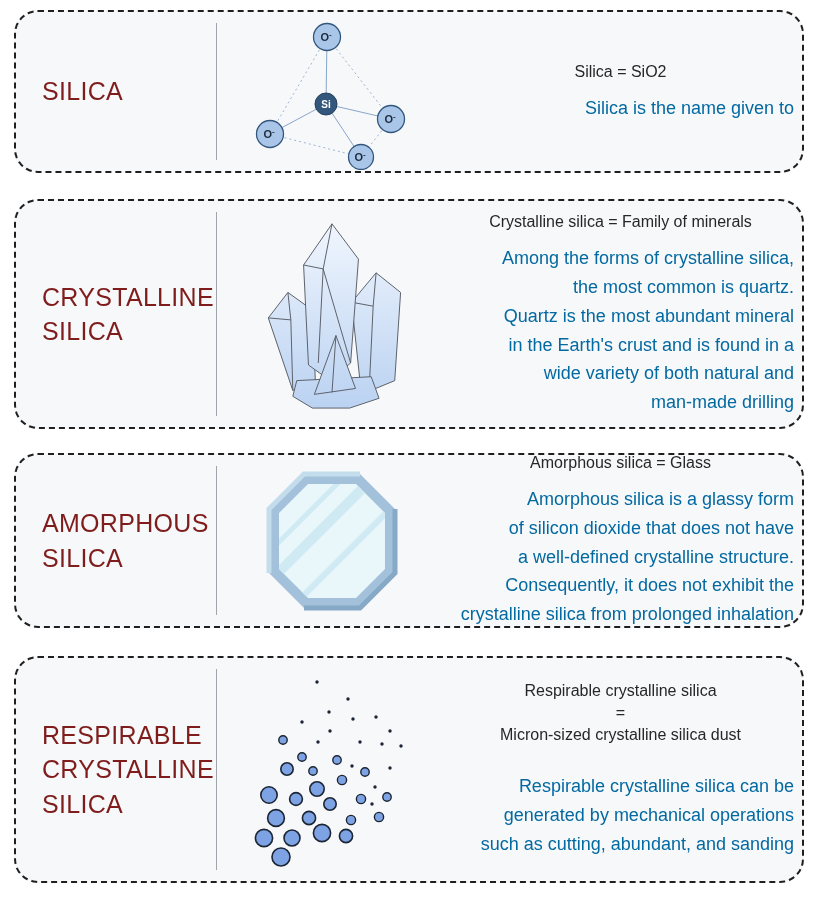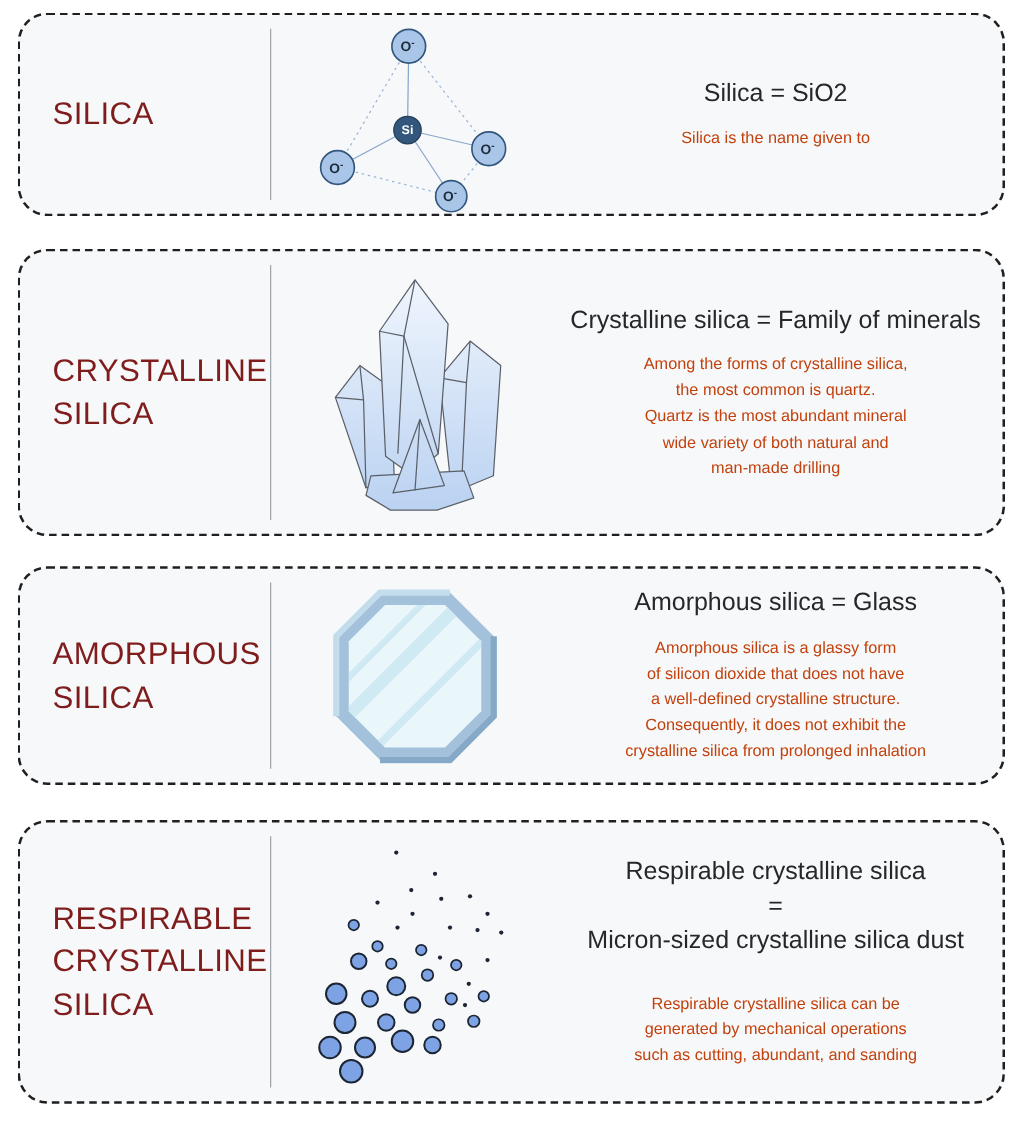--- a/index.html
+++ b/index.html
@@ -17,23 +17,23 @@
   .panel-4 { top:656px; height:227px; }
 
   .label {
     width:200px; box-sizing:border-box; padding-left:26px; flex:none;
     font-size:25px; font-weight:400; color:#7f1d1d; line-height:1.38;
     letter-spacing:0.3px;
   }
   .divider { flex:none; width:1px; align-self:stretch; margin:11px 0; background:#a0a4ab; }
   .art { flex:none; width:230px; display:flex; justify-content:center; align-items:center; }
   .textcol { flex:1; text-align:center; padding:0 8px 0 0; }
-  .heading { font-size:20px; color:#27272b; line-height:1.38; margin-bottom:11px; }
+  .heading { font-size:16px; color:#27272b; line-height:1.38; margin-bottom:11px; }
   .heading.gap-lg { margin-bottom:26px; }
-  .bodytext { font-size:13px; color:#c2410c; line-height:1.6; }
+  .bodytext { font-size:18px; color:#0369a1; line-height:1.6;text-align:right; }
 
   svg { display:block; }
   .atom-label { font-size:11px; font-weight:bold; fill:#1c2b3a; }
   .atom-charge { font-size:8px; font-weight:bold; fill:#1c2b3a; }
   .si-label { font-size:10px; font-weight:bold; fill:#ffffff; }
 </style>
 </head>
 <body>
 
 <div class="page">
@@ -124,20 +124,21 @@
       </svg>
     </div>
     <div class="textcol">
       <div class="heading">
         <div>Crystalline silica = Family of minerals</div>
       </div>
       <div class="bodytext">
         <div>Among the forms of crystalline silica,</div>
         <div>the most common is quartz.</div>
         <div>Quartz is the most abundant mineral</div>
+        <div>in the Earth's crust and is found in a</div>
         <div>wide variety of both natural and</div>
         <div>man-made drilling</div>
       </div>
     </div>
   </section>
 
   <section class="panel panel-3">
     <div class="label">
       <div>AMORPHOUS</div>
       <div>SILICA</div>

